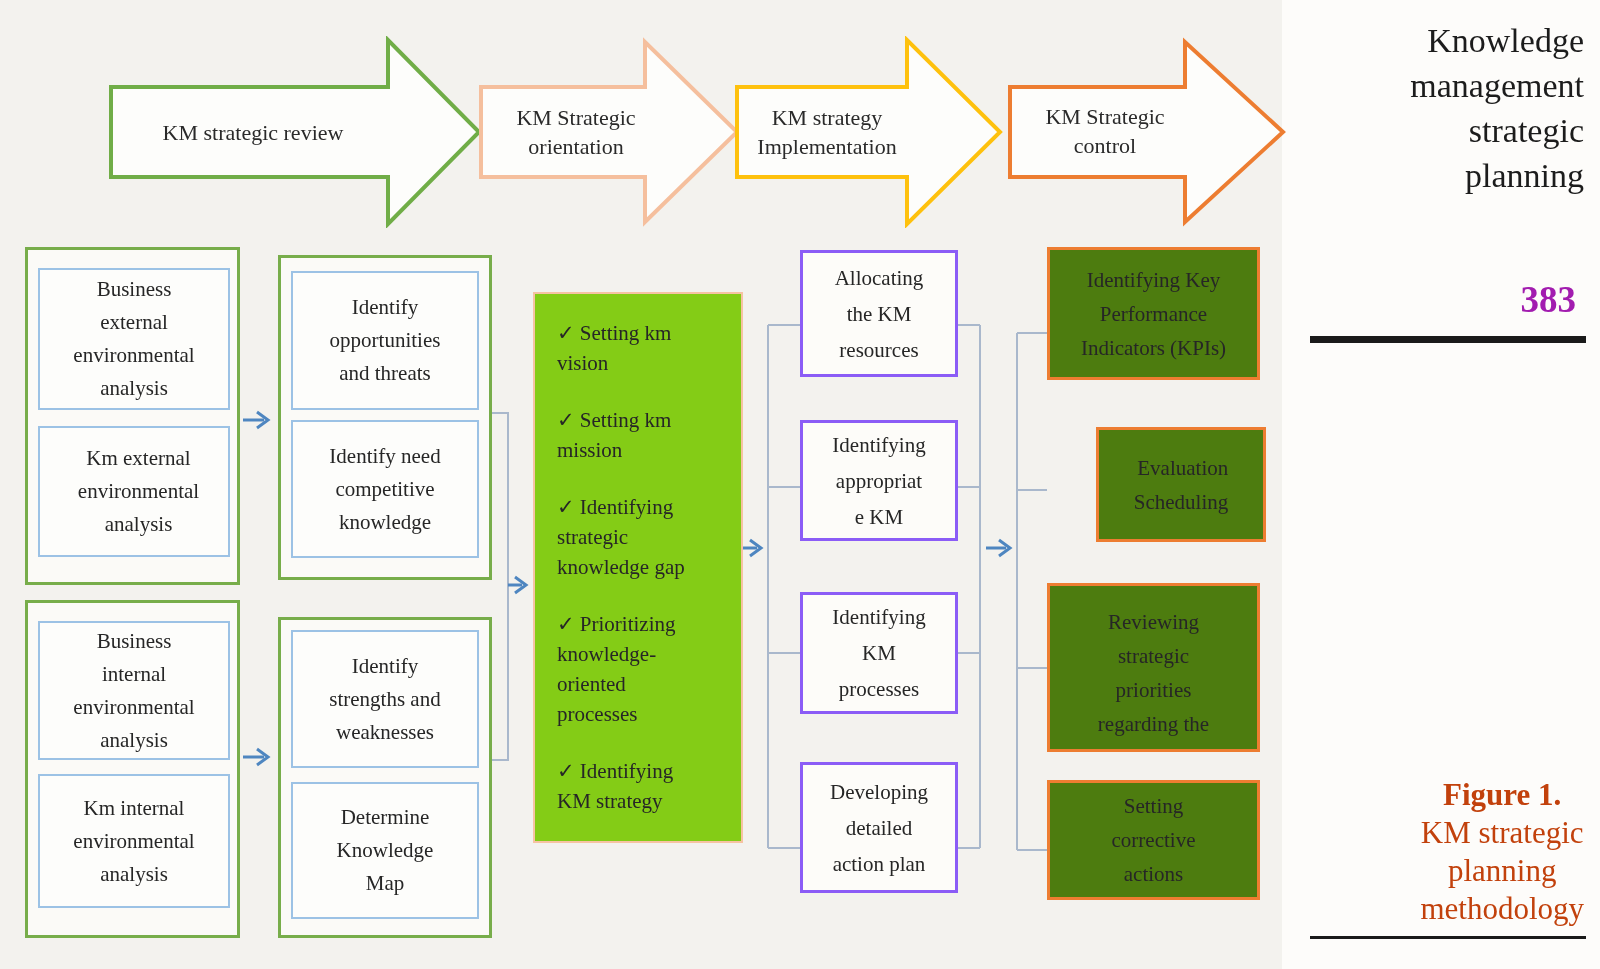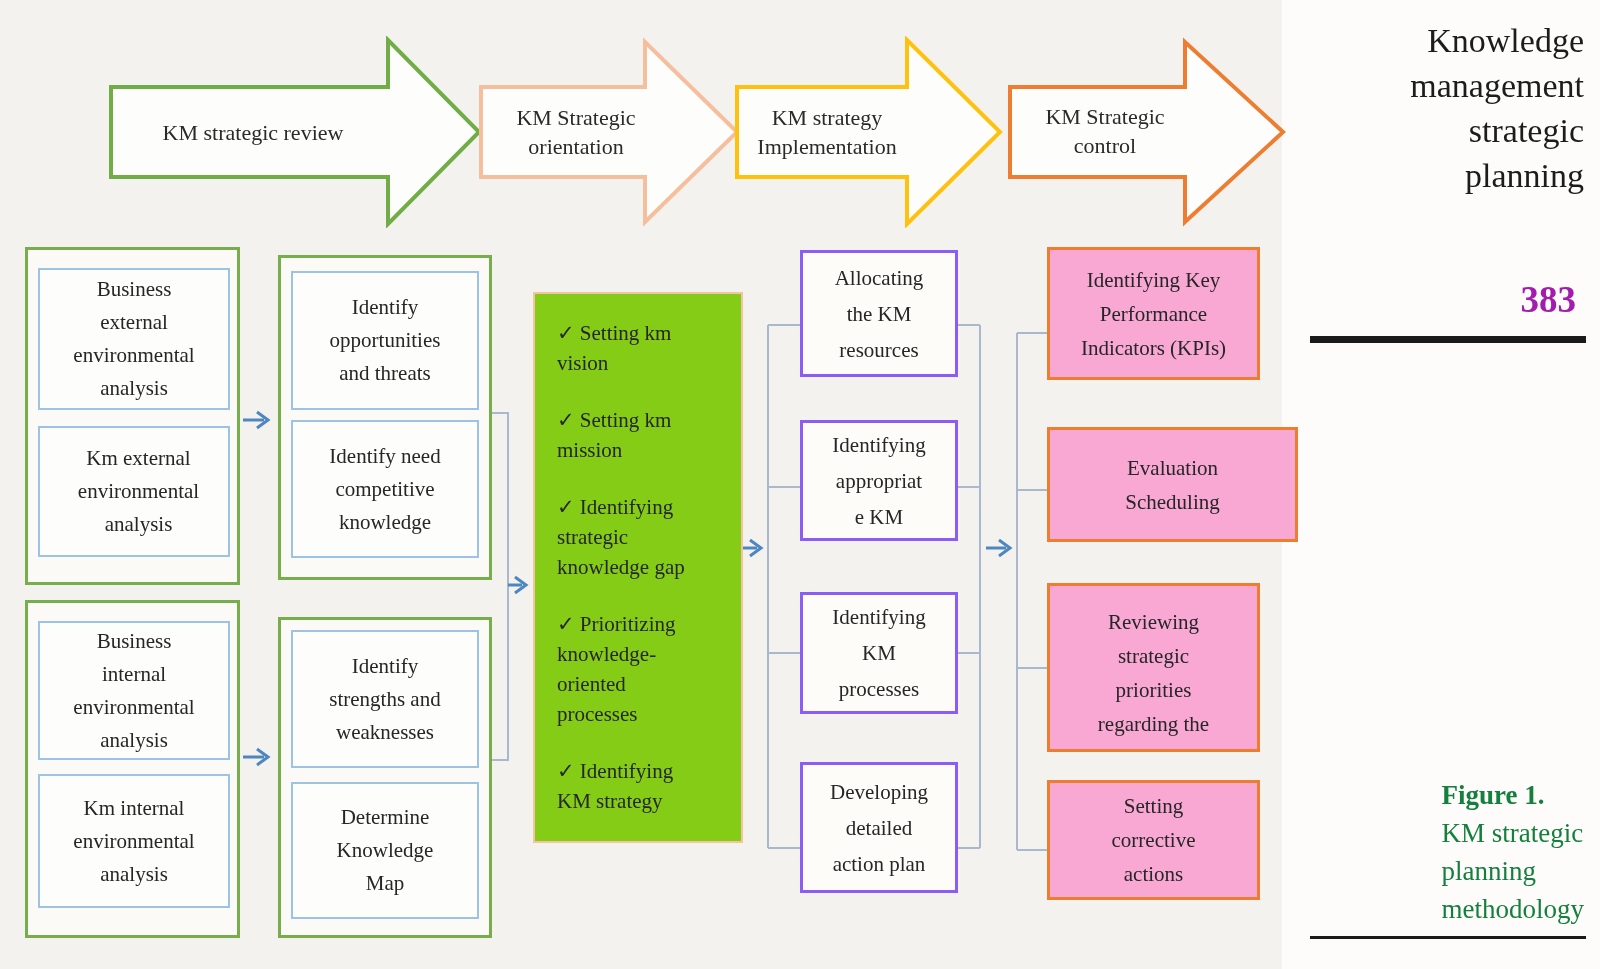--- a/index.html
+++ b/index.html
@@ -22,42 +22,42 @@
     position:absolute;background:#fdfdfb;border:2px solid #9cc2e5;box-sizing:border-box;
     display:flex;align-items:center;justify-content:center;
     font-size:21px;line-height:33px;text-align:center;white-space:pre-line;
   }
   .gold-box{
     position:absolute;background:#fdfcf9;border:3px solid #8b5cf6;box-sizing:border-box;
     display:flex;align-items:center;justify-content:center;
     font-size:21px;line-height:36px;text-align:center;white-space:pre-line;
   }
   .orange-box{
-    position:absolute;background:#f9a8d4;border:3px solid #ed7d31;box-sizing:border-box;
+    position:absolute;background:#4d7c0f;border:3px solid #ed7d31;box-sizing:border-box;
     display:flex;align-items:center;justify-content:center;
     font-size:21px;line-height:34px;text-align:center;white-space:pre-line;overflow:hidden;
   }
   .orange-box.clipped{align-items:flex-start;padding-top:19px;}
   .checklist{
     position:absolute;left:533px;top:292px;width:210px;height:551px;
     background:#84cc16;border:2px solid #f6c3a2;box-sizing:border-box;
     display:flex;flex-direction:column;gap:27px;padding:24px 10px 0 22px;
   }
   .check-item{font-size:21px;line-height:30px;white-space:pre-line;text-align:left;}
   
   .running-title{
     position:absolute;right:16px;top:18px;text-align:right;
     font-size:34px;line-height:45px;white-space:pre-line;color:#1c1c1c;
   }
   .page-number{position:absolute;right:24px;top:278px;font-size:37px;font-weight:bold;color:#a21caf;}
   .rule-thick{position:absolute;left:1310px;top:336px;width:276px;height:7px;background:#1a1a1a;}
   .rule-thin{position:absolute;left:1310px;top:936px;width:276px;height:3px;background:#1a1a1a;}
   .figure-caption{
-    position:absolute;right:16px;top:776px;text-align:left;color:#15803d;
-    font-size:27px;line-height:38px;
+    position:absolute;right:16px;top:776px;text-align:center;color:#c2410c;
+    font-size:31px;line-height:38px;
   }
   .figure-caption .cap-label{font-weight:bold;}
   .figure-caption .cap-text{white-space:pre-line;}
 </style>
 </head>
 <body>
 
 <div class="page">
   <div class="diagram-bg"></div>
 
@@ -174,21 +174,21 @@
   <div class="gold-box" style="left:800px;top:592px;width:158px;height:122px;">Identifying
 KM
 processes</div>
   <div class="gold-box" style="left:800px;top:762px;width:158px;height:131px;">Developing
 detailed
 action plan</div>
 
   <div class="orange-box" style="left:1047px;top:247px;width:213px;height:133px;">Identifying Key
 Performance
 Indicators (KPIs)</div>
-  <div class="orange-box" style="left:1047px;top:427px;width:251px;height:115px;">Evaluation
+  <div class="orange-box" style="left:1096px;top:427px;width:170px;height:115px;text-align:right;">Evaluation
 Scheduling</div>
   <div class="orange-box clipped" style="left:1047px;top:583px;width:213px;height:169px;">Reviewing
 strategic
 priorities
 regarding the
 emerging</div>
   <div class="orange-box" style="left:1047px;top:780px;width:213px;height:120px;">Setting
 corrective
 actions</div>
 

